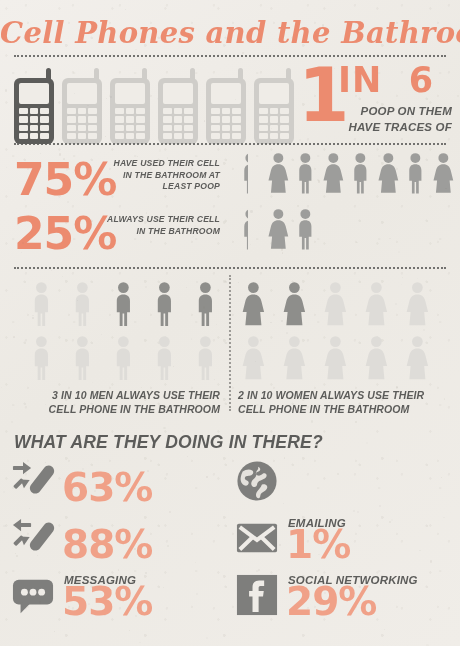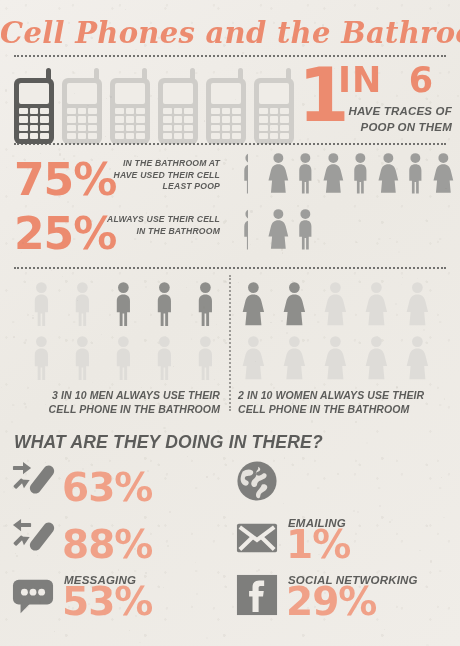--- a/index.html
+++ b/index.html
@@ -284,31 +284,31 @@
       </div>
     </div>
 
   <div class="oneinsix">
     <div class="big1">1</div>
     <div class="in6">
       <span>IN</span>
       &nbsp;<span>6</span>
     </div>
     <div class="poopline">
+      <div>POOP ON THEM</div>
       <div>HAVE TRACES OF</div>
-      <div>POOP ON THEM</div>
     </div>
   </div>
 
   <div class="rule" style="top:143px; left:14px; right:14px;"></div>
 
   <div class="pct-big" style="left:14px; top:158px;">75%</div>
   <div class="pct-desc" style="left:100px; top:158px; width:120px;">
+    <div>HAVE USED THEIR CELL</div>
     <div>IN THE BATHROOM AT</div>
-    <div>HAVE USED THEIR CELL</div>
     <div>LEAST POOP</div>
   </div>
   <div class="fig-row" id="usage-figs-0" style="left:238px; top:152px;">
       <div class="fig clip" style="position: absolute; left: 0px; top: 0px; width: 10px; height: 44px;">
         <svg width="24.7" height="43.699999999999996" viewBox="0 0 26 46">
           <circle cx="13" cy="6.4" r="5.2" fill="#9d9d9b"></circle>
           <path d="M13 13 C9 13 6.6 15.2 6.6 19.4 L6.6 30.4 L9.4 30.4 L9.4 43.6 L12.2 43.6 L12.2 31.6 L13.8 31.6 L13.8 43.6 L16.6 43.6 L16.6 30.4 L19.4 30.4 L19.4 19.4 C19.4 15.2 17 13 13 13 Z" fill="#9d9d9b"></path>
         </svg>
       </div>
       <div class="fig" style="position: absolute; left: 27.5px; top: 0px; width: 24px; height: 44px;">

